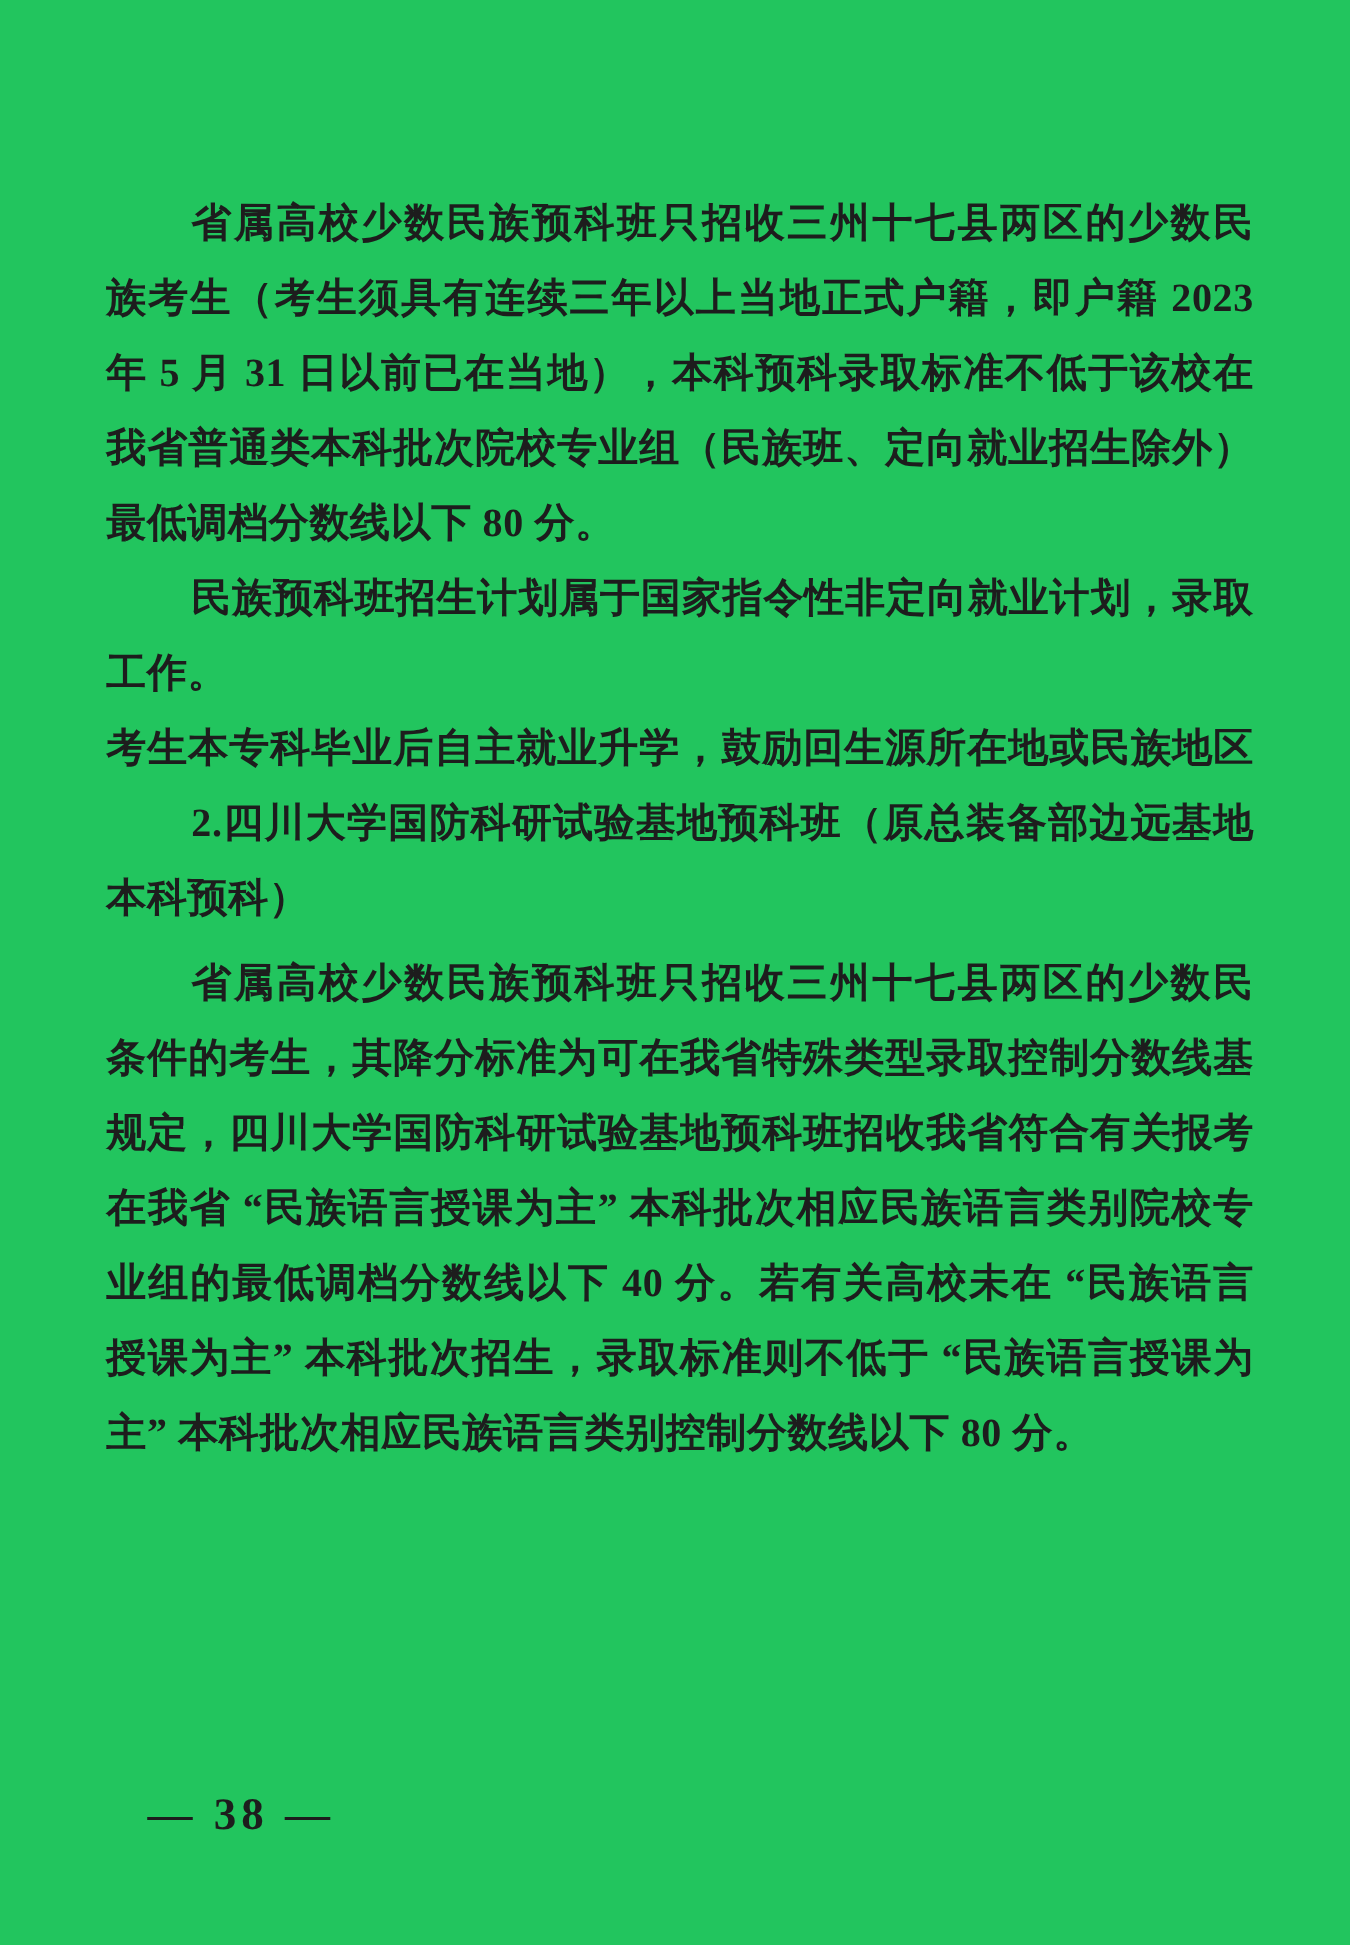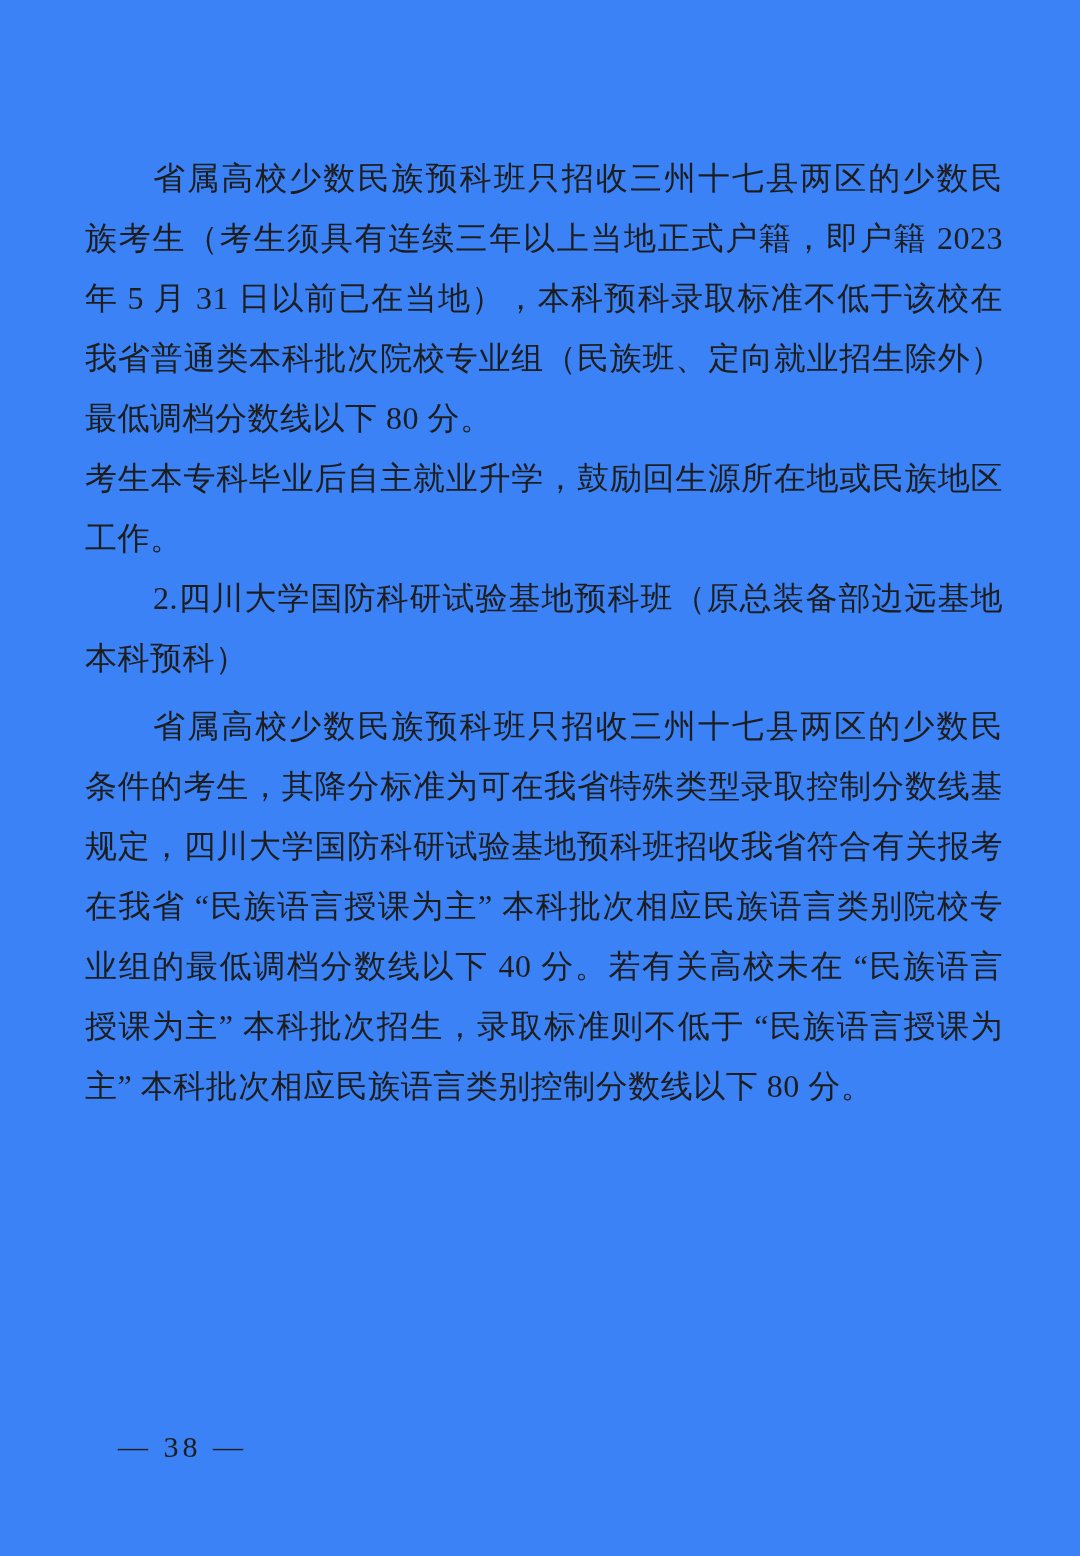--- a/index.html
+++ b/index.html
@@ -4,24 +4,25 @@
 <style>
   html, body {
     margin: 0;
     padding: 0;
     background: #ffffff;
   }
   .page {
     position: relative;
     width: 1080px;
     height: 1556px;
-    background: #3b82f6;
+    background: #22c55e;
     overflow: hidden;
     font-family: "Liberation Serif", "DejaVu Serif", serif;
     color: #1d1d1d;
+    font-weight: bold;
   }
   .text-block {
     position: absolute;
     left: 85px;
     top: 148px;
     width: 918px;
   }
   .line {
     display: block;
     height: 60px;
@@ -41,40 +42,41 @@
     text-align: center;
     text-align-last: left;
   }
   .line.gap-before {
     margin-top: 8px;
   }
   .page-number {
     position: absolute;
     left: 118px;
     top: 1430px;
-    font-size: 30px;
+    font-size: 36px;
     letter-spacing: 4px;
     color: #1d1d1d;
     font-family: "Liberation Serif", "DejaVu Serif", serif;
   }
 </style>
 </head>
 <body>
 
 <div class="page">
 
   <div class="text-block">
     <div class="line indent">省属高校少数民族预科班只招收三州十七县两区的少数民</div>
     <div class="line">族考生（考生须具有连续三年以上当地正式户籍，即户籍 2023</div>
     <div class="line">年 5 月 31 日以前已在当地），本科预科录取标准不低于该校在</div>
     <div class="line">我省普通类本科批次院校专业组（民族班、定向就业招生除外）</div>
     <div class="line para-end">最低调档分数线以下 80 分。</div>
 
+    <div class="line indent">民族预科班招生计划属于国家指令性非定向就业计划，录取</div>
+    <div class="line para-end">工作。</div>
     <div class="line">考生本专科毕业后自主就业升学，鼓励回生源所在地或民族地区</div>
-    <div class="line para-end">工作。</div>
 
     <div class="line indent">2.四川大学国防科研试验基地预科班（原总装备部边远基地</div>
     <div class="line para-end">本科预科）</div>
 
     <div class="line indent gap-before">省属高校少数民族预科班只招收三州十七县两区的少数民</div>
     <div class="line">条件的考生，其降分标准为可在我省特殊类型录取控制分数线基</div>
     <div class="line">规定，四川大学国防科研试验基地预科班招收我省符合有关报考</div>
 
 
     <div class="line">在我省 “民族语言授课为主” 本科批次相应民族语言类别院校专</div>

